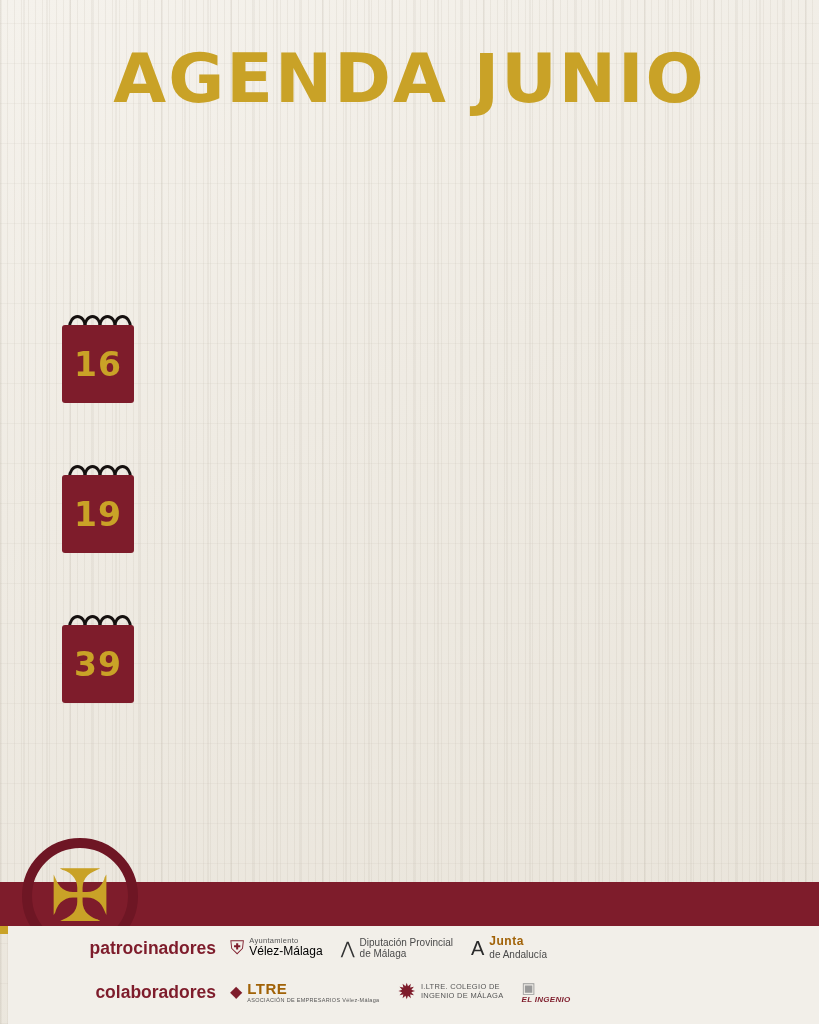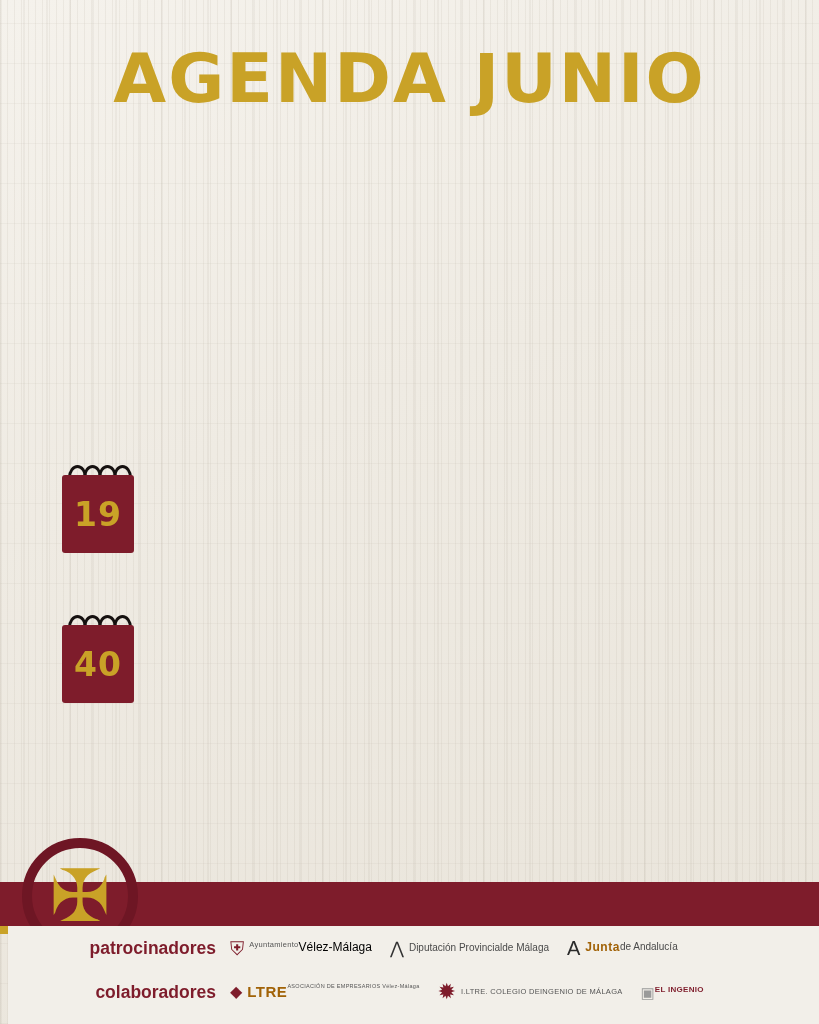--- a/index.html
+++ b/index.html
@@ -144,41 +144,51 @@
     white-space:nowrap;
   }
   .logo .mark{
     display:inline-block;
     color:#7e1c2b;
     font-size:19px;
     line-height:1;
   }
   .logo .big{font-size:15px;font-weight:bold;color:#a16207;letter-spacing:0.5px;}
   .logo .sm{font-size:7.5px;color:#555;letter-spacing:0.3px;}
-  .logo-col{display:flex;justify-content:center;}
+  .logo-col{display:flex;flex-direction:column;justify-content:center;}
 </style>
 </head>
 <body>
 
 <div class="wrap">
   <div class="texture"></div>
 
   <div class="title">AGENDA JUNIO</div>
 
   <div class="events">
 
     <div class="event">
       <div class="etext">
         <div class="etitle">"NOCHE SINFÓNICA EN VÉLEZ"</div>
         <div class="eline">21.30H | ENTRADA LIBRE | AVENIDA DE LAS NACIONES</div>
         <div class="eline thin">ORQUESTA SINFÓNICA DE MÁLAGA</div>
       </div>
     </div>
 
     <div class="event">
+      <div class="cal">
+        <div class="rings">
+            <span></span>
+            <span></span>
+            <span></span>
+            <span></span>
+          </div>
+        <div class="body"></div>
+        <div class="day">16</div>
+      </div>
       <div class="etext">
         <div class="etitle">PRESENTACIÓN CARTEL MAGNA</div>
         <div class="eline">20.45H | ENTRADA LIBRE | CONVENTO SAN FRANCISCO</div>
         <div class="eline thin">AUTOR: ANTONIO BELDA</div>
       </div>
     </div>
 
     <div class="event">
       <div class="cal">
         <div class="rings">
@@ -199,21 +209,21 @@
 
     <div class="event">
       <div class="cal">
         <div class="rings">
             <span></span>
             <span></span>
             <span></span>
             <span></span>
           </div>
         <div class="body"></div>
-        <div class="day">40</div>
+        <div class="day">39</div>
       </div>
       <div class="etext">
         <div class="etitle">PRESENTACIÓN PROGRAMA EN MÁLAGA</div>
         <div class="eline">20.00H | ENTRADA LIBRE</div>
         <div class="eline thin">SEDE AGRUPACIÓN DE COFRADÍAS DE MÁLAGA (SAN JULIÁN)</div>
       </div>
     </div>
 
   </div>
 
@@ -271,19 +281,19 @@
         <span class="mark" style="color:#7e1c2b;font-size:22px;">✹</span>
         <span class="logo-col">
           <span class="sm">I.LTRE. COLEGIO DE</span>
           <span class="sm">INGENIO DE MÁLAGA</span>
         </span>
       </div>
 
       <div class="logo">
         <span class="logo-col">
           <span class="mark" style="color:#9a9a9a;font-size:15px;">▣</span>
-          <span class="sm" style="font-size:8px;color:#7e1c2b;font-weight:bold;">EL INGENIO</span>
+          <span class="sm" style="font-size:8px;color:#7e1c2b;font-weight:bold;font-style:italic;">EL INGENIO</span>
         </span>
       </div>
     </div>
 
   </div>
 </div>
 
 </body></html>

